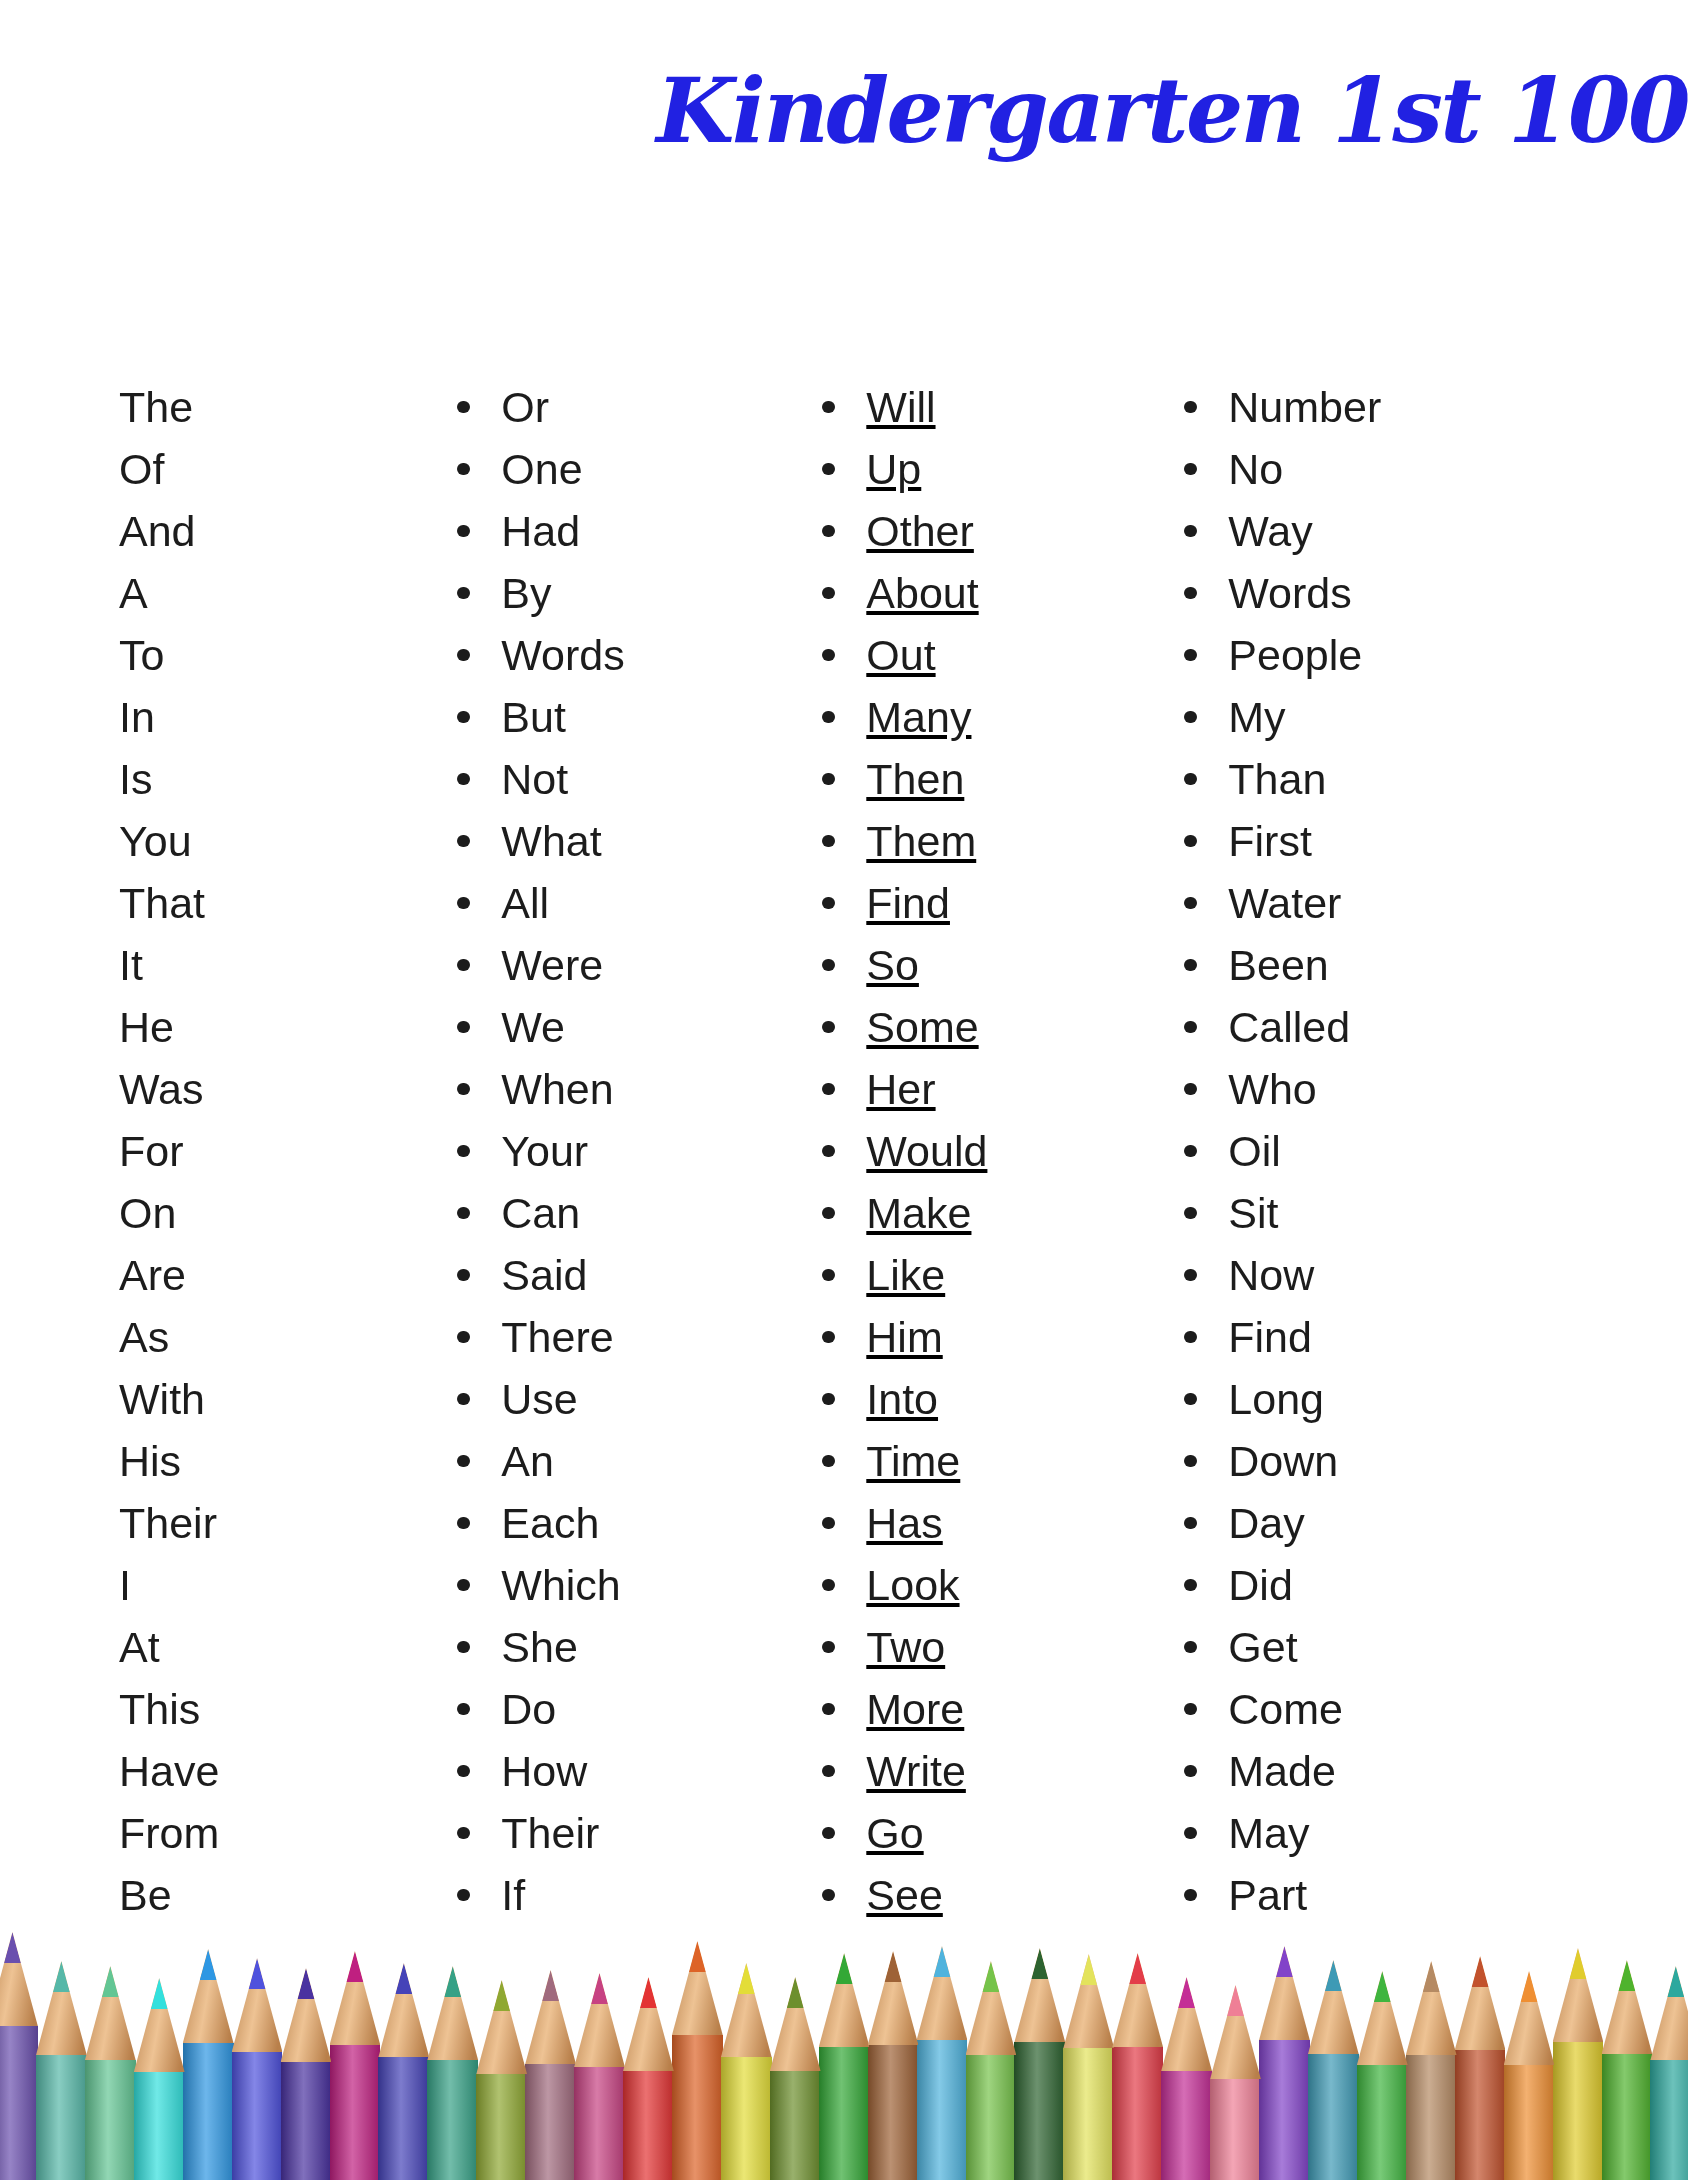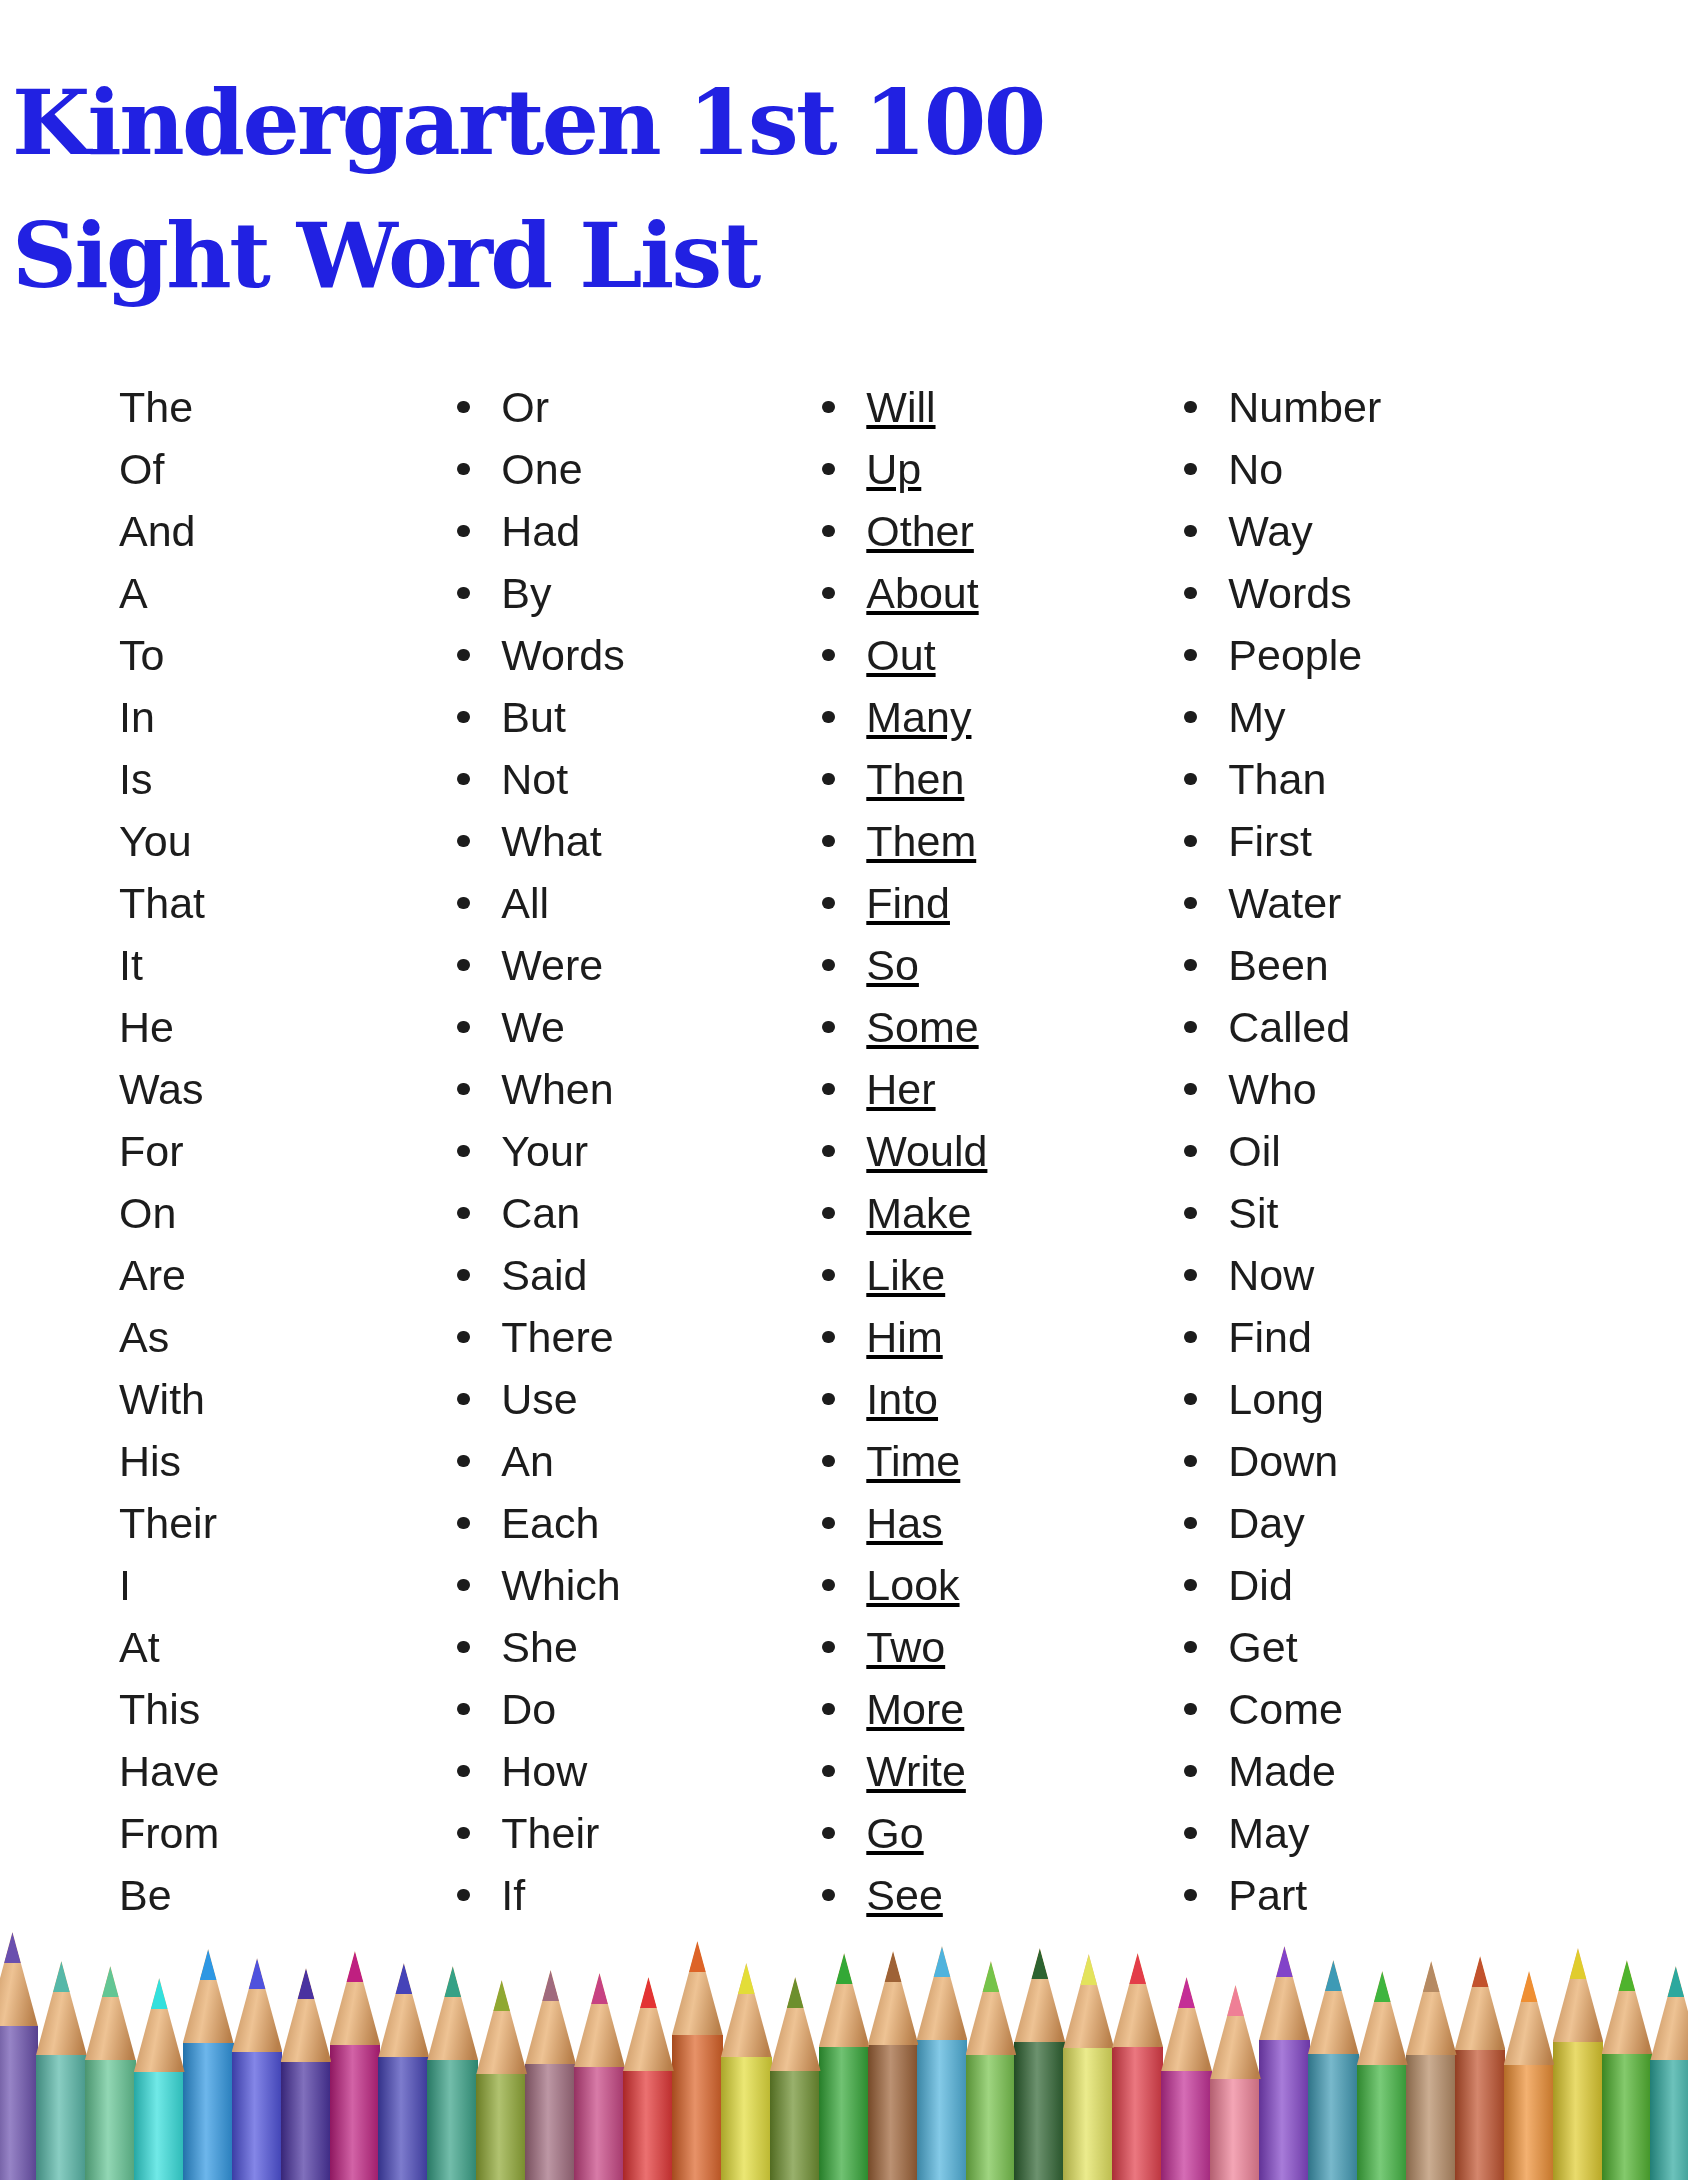--- a/index.html
+++ b/index.html
@@ -9,24 +9,25 @@
     height:2181px;
     background:#ffffff;
     overflow:hidden;
     font-family:"Liberation Sans",sans-serif;
   }
   
   .title{
     position:absolute;
     top:44px;
     left:0; right:0;
-    margin:12px;
-    text-align:left;
+    margin:0;
+    text-align:right;
     font-family:"DejaVu Serif",serif;
     font-weight:bold;
+    font-style:italic;
   }
   .title .line{
     display:block;
     font-size:90px;
     line-height:133px;
     letter-spacing:-2.6px;
   }
   
   .word-col{
     position:absolute;
@@ -104,21 +105,20 @@
     color:#141414;
   }
 </style>
 </head>
 <body>
 
 <div class="page">
 
   <h1 class="title" style="color: rgb(33, 33, 226);">
     <span class="line">Kindergarten 1st 100</span>
-    <span class="line">Sight Word List</span>
   </h1>
 
   <div id="columns">
       <ul class="word-col col-1">
         <li>
           <span class="word">The</span>
         </li>
         <li>
           <span class="word">Of</span>
         </li>

